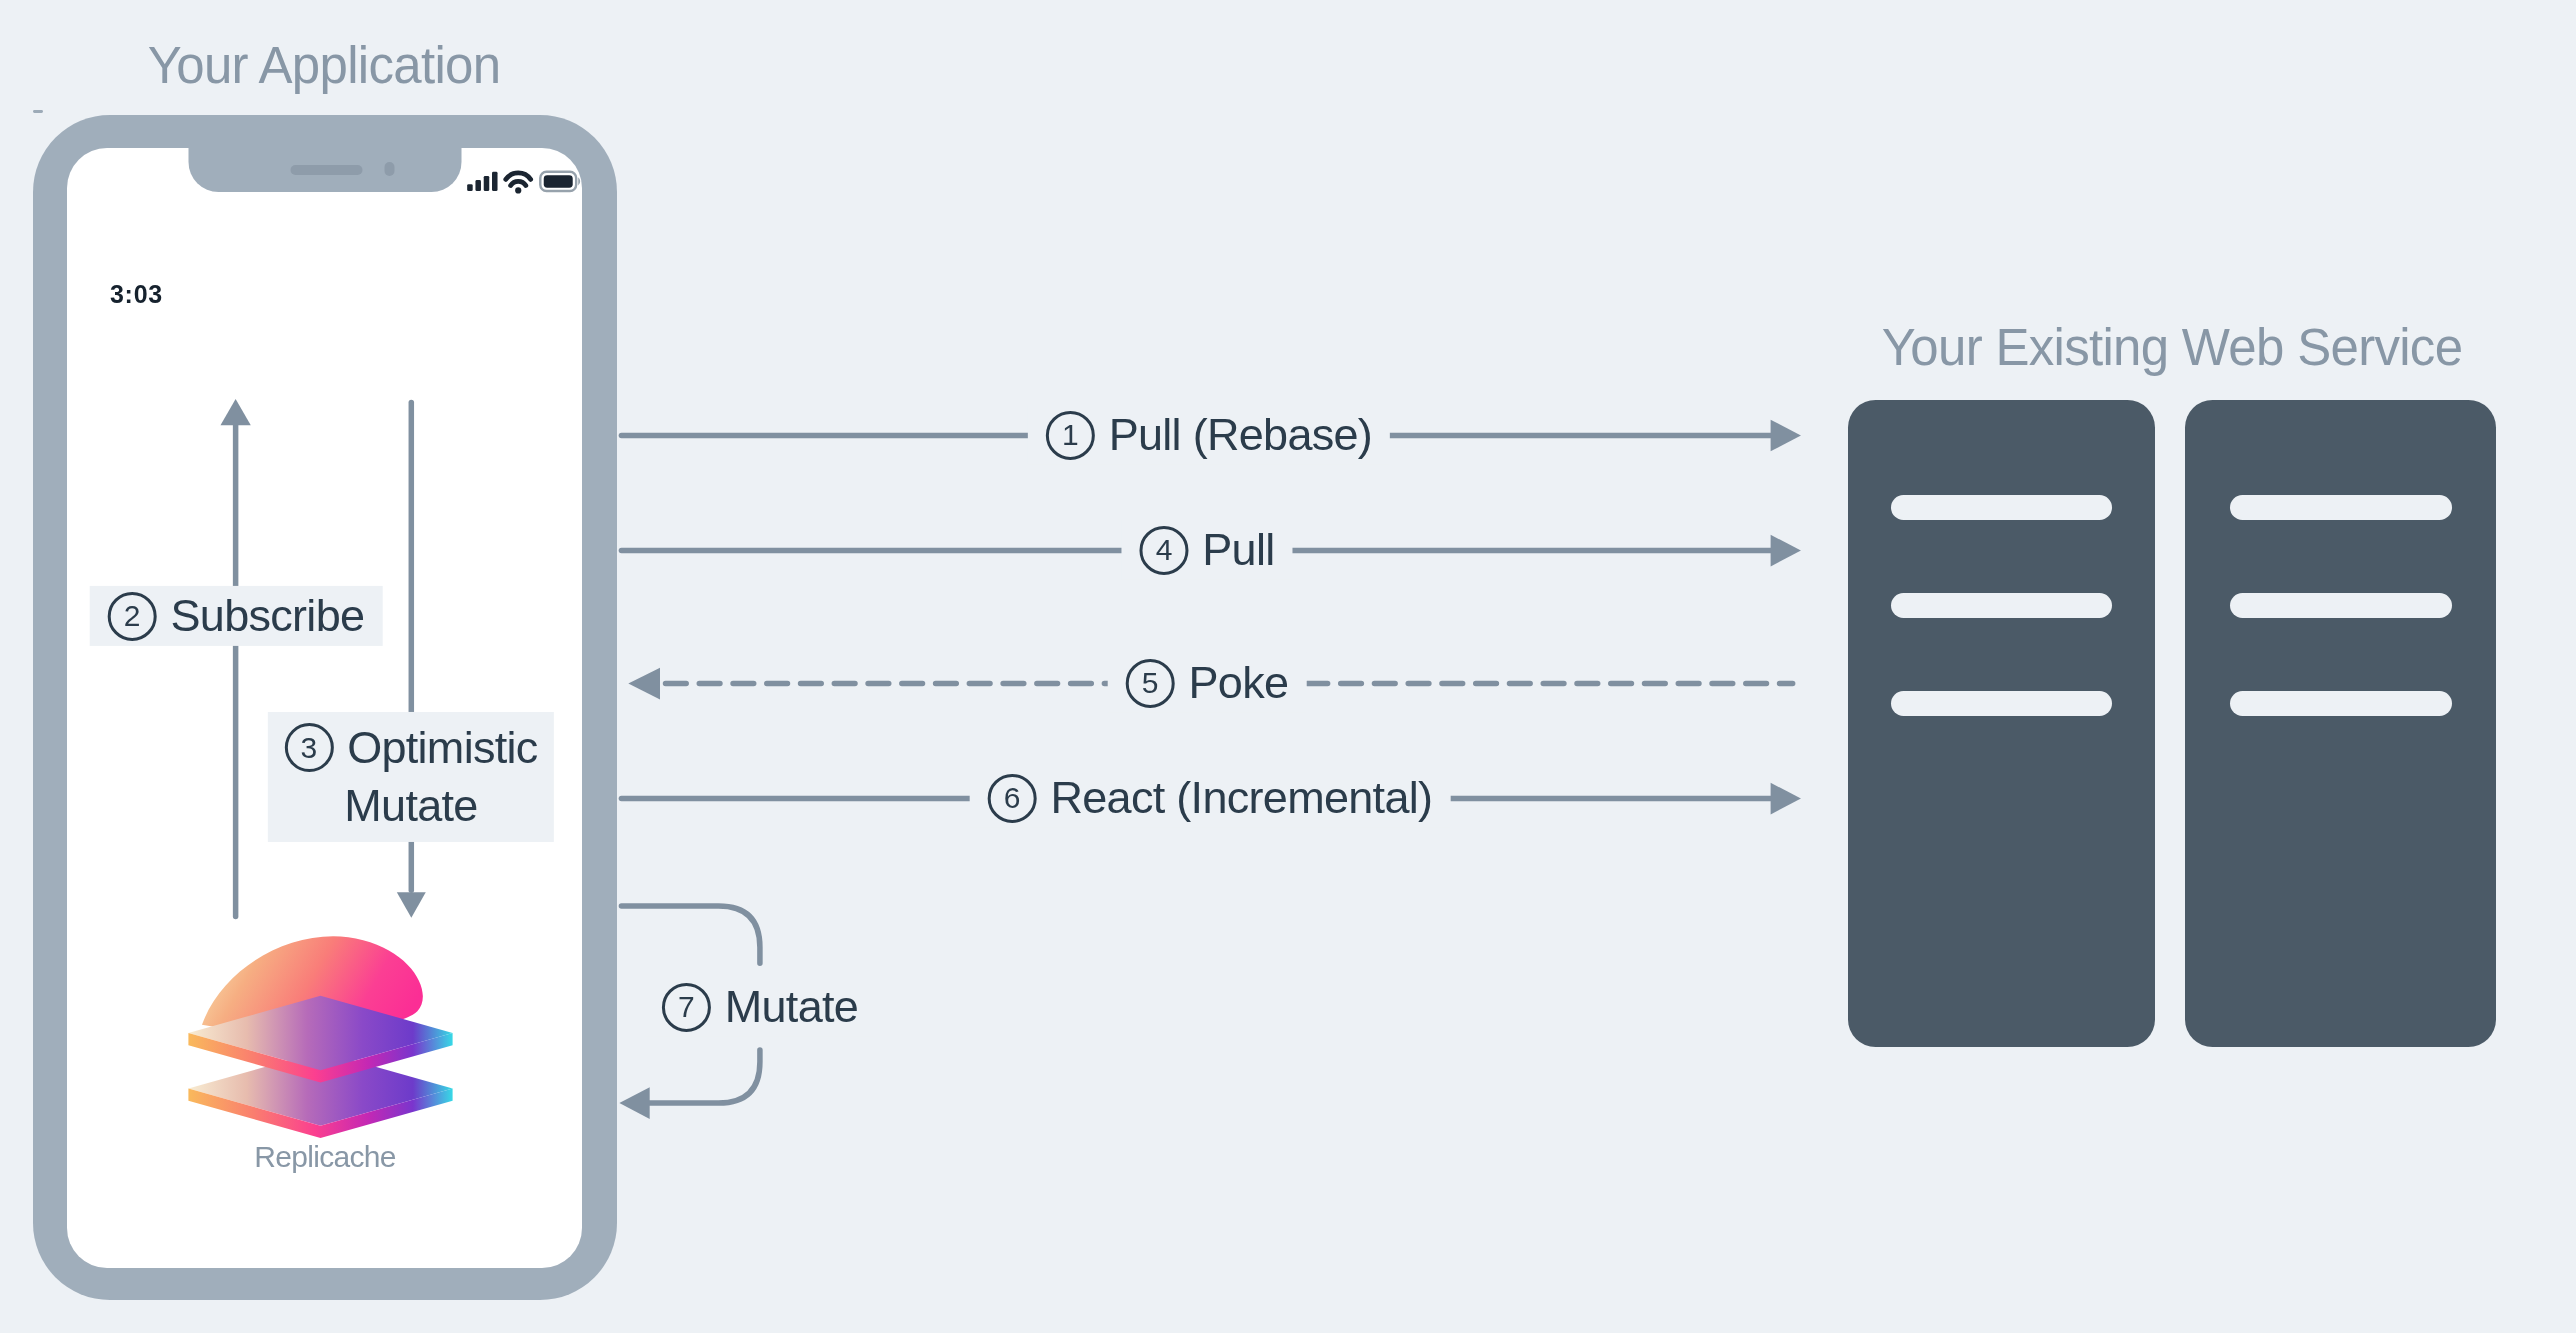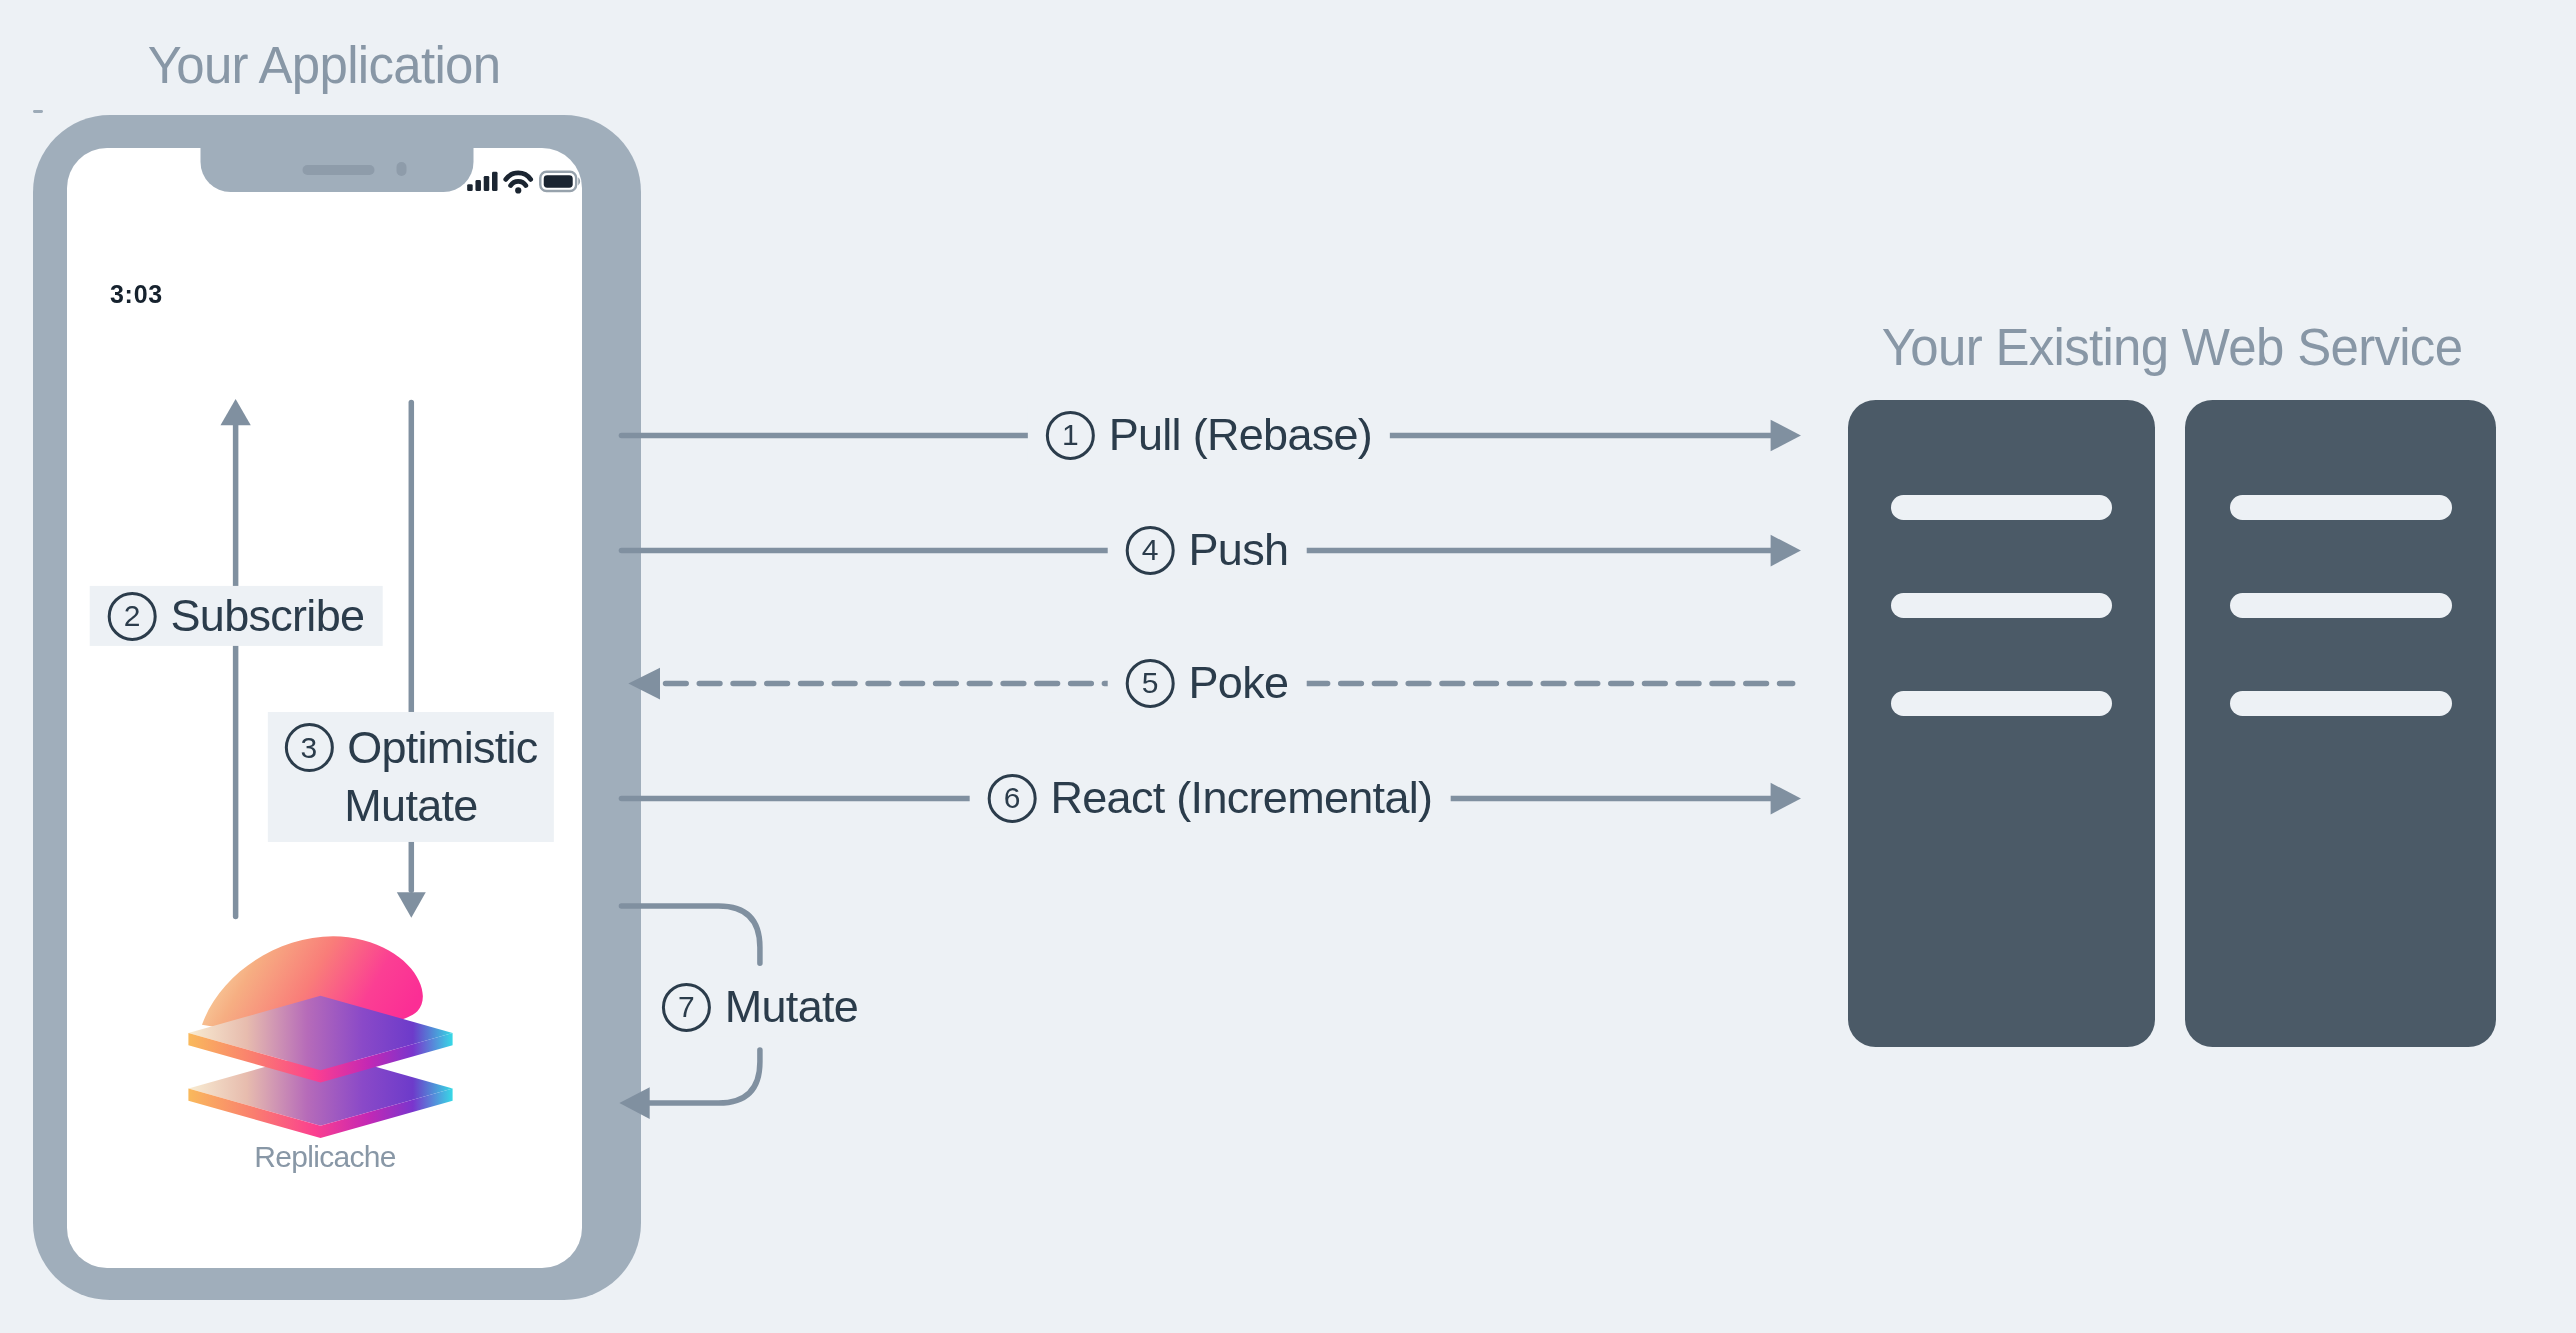--- a/index.html
+++ b/index.html
@@ -13,21 +13,21 @@
   
   .big-title{
     position:absolute;transform:translateX(-50%);
     font-size:51px;font-weight:400;color:#8897a6;white-space:nowrap;
     letter-spacing:-0.7px;
   }
 
   
   .phone{
     position:absolute;left:33px;top:115px;width:584px;height:1185px;
-    background:#a0aebb;border-radius:77px;padding-left:24px;
+    background:#a0aebb;border-radius:77px;
   }
   .screen{
     position:absolute;left:34px;top:33px;width:515px;height:1120px;
     background:#ffffff;border-radius:40px;
   }
   .notch{
     position:absolute;left:50%;transform:translateX(-50%);top:33px;
     width:273px;height:44px;background:#a0aebb;
     border-radius:0 0 30px 30px;
   }
@@ -211,21 +211,21 @@
     <span>Mutate</span>
   </div>
 
   <div class="flow-label" style="left:1209px;top:435px;">
     <span class="num">1</span>
     <span>Pull (Rebase)</span>
   </div>
 
   <div class="flow-label" style="left:1207px;top:550px;">
     <span class="num">4</span>
-    <span>Push</span>
+    <span>Pull</span>
   </div>
 
   <div class="flow-label" style="left:1207px;top:683px;">
     <span class="num">5</span>
     <span>Poke</span>
   </div>
 
   <div class="flow-label" style="left:1210px;top:798px;">
     <span class="num">6</span>
     <span>React (Incremental)</span>

